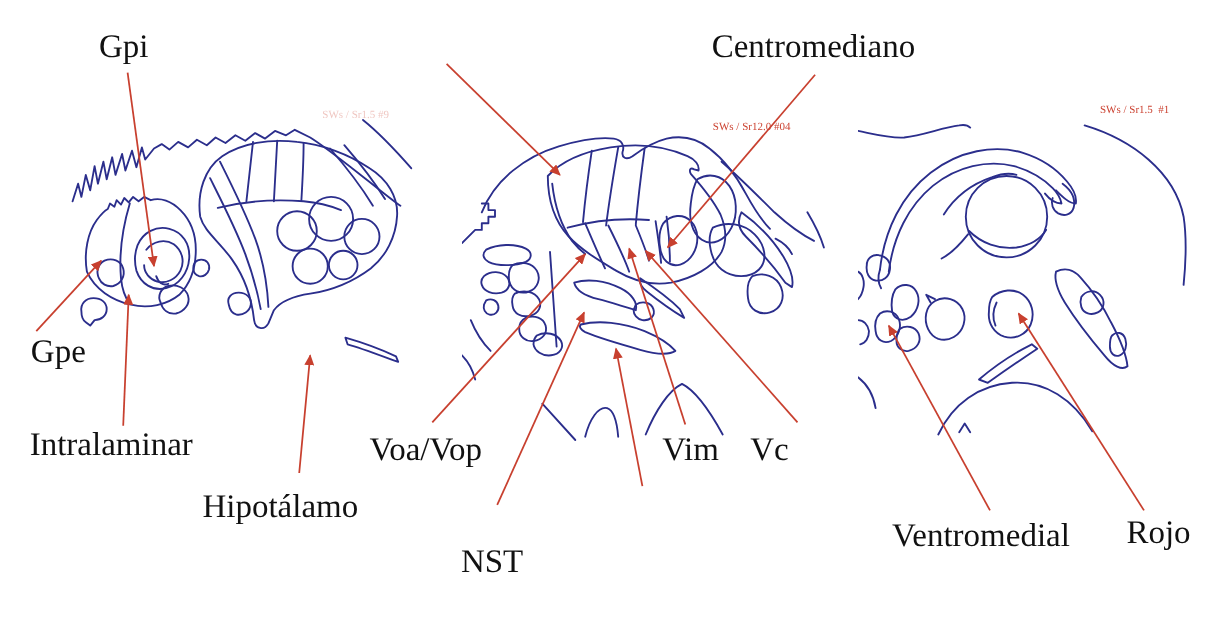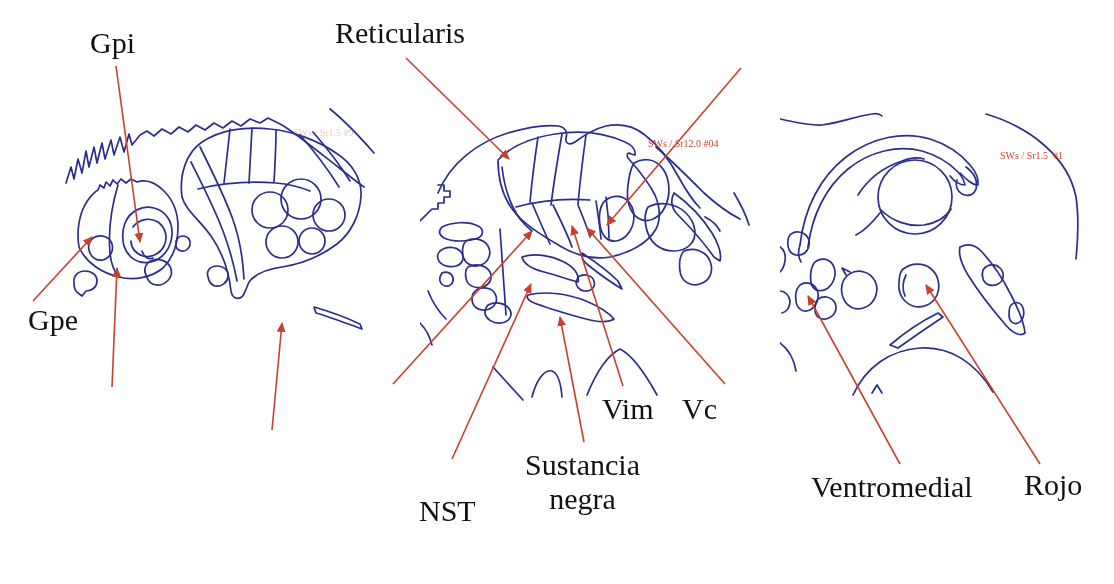--- a/index.html
+++ b/index.html
@@ -5,21 +5,21 @@
   html,body{margin:0;padding:0;background:#fff;}
   .fig{position:relative;width:1114px;height:524px;background:var(--background,#fff);
        font-family:Liberation Serif, serif;overflow:hidden;}
   .panel{position:absolute;}
   .bl{fill:none;stroke:var(--outline,#2b2e8c);stroke-width:1.7;stroke-linecap:round;stroke-linejoin:round;}
   .overlay{position:absolute;left:0;top:0;pointer-events:none;}
   .rl{stroke:var(--arrow,#c8402f);stroke-width:1.6;}
   .ahp{fill:var(--arrow,#c8402f);}
   .lbl{position:absolute;font-size:30px;color:var(--label,#111);white-space:nowrap;}
   .lbl2{position:absolute;font-size:30px;color:var(--label,#111);text-align:center;line-height:34px;width:165px;}
-  .code{position:absolute;font-size:10px;color:var(--atlas_code,#cc4433);white-space:pre;margin-top:28px;}
+  .code{position:absolute;font-size:10px;color:var(--atlas_code,#cc4433);white-space:pre;}
   .code.faint{opacity:.3;}
 </style>
 </head>
 <body>
 
 <div class="fig">
 
   <svg class="panel" style="left:30px;top:105px" width="345" height="235" viewBox="0 0 345 235">
     <g>
 
@@ -171,29 +171,28 @@
     <line class="rl" marker-end="url(#ah)" x1="393" y1="384" x2="532" y2="231"></line>
     <line class="rl" marker-end="url(#ah)" x1="452" y1="459" x2="531" y2="284"></line>
     <line class="rl" marker-end="url(#ah)" x1="584" y1="442" x2="560" y2="317"></line>
     <line class="rl" marker-end="url(#ah)" x1="623" y1="386" x2="572" y2="226"></line>
     <line class="rl" marker-end="url(#ah)" x1="725" y1="384" x2="587" y2="228"></line>
     <line class="rl" marker-end="url(#ah)" x1="900" y1="464" x2="808" y2="296"></line>
     <line class="rl" marker-end="url(#ah)" x1="1040" y1="464" x2="926" y2="285"></line>
   </svg>
 
   <div class="lbl" style="left:90px;top:26px">Gpi</div>
-  <div class="lbl" style="left:335px;top:16px">Reticularis</div>
+  <div class="lbl" style="left:647px;top:26px">Centromediano</div>
   <div class="lbl" style="left:28px;top:303px">Gpe</div>
+  <div class="lbl" style="left:27px;top:388px">Intralaminar</div>
+  <div class="lbl" style="left:184px;top:444px">Hipotálamo</div>
+  <div class="lbl" style="left:336px;top:392px">Voa/Vop</div>
   <div class="lbl" style="left:419px;top:494px">NST</div>
-  <div class="lbl2" style="left:500px;top:448px">
-    <div>Sustancia</div>
-    <div>negra</div>
-  </div>
   <div class="lbl" style="left:602px;top:392px">Vim</div>
   <div class="lbl" style="left:682px;top:392px">Vc</div>
   <div class="lbl" style="left:811px;top:470px">Ventromedial</div>
   <div class="lbl" style="left:1024px;top:468px">Rojo</div>
 
   <div class="code faint" style="left:293px;top:99px">SWs / Sr1.5 #9</div>
   <div class="code" style="left:648px;top:110px">SWs / Sr12.0 #04</div>
-  <div class="code" style="left:1000px;top:122px">SWs / Sr1.5  #1</div>
+  <div class="code" style="left:1000px;top:95px">SWs / Sr1.5  #1</div>
 
 </div>
 
 </body></html>

